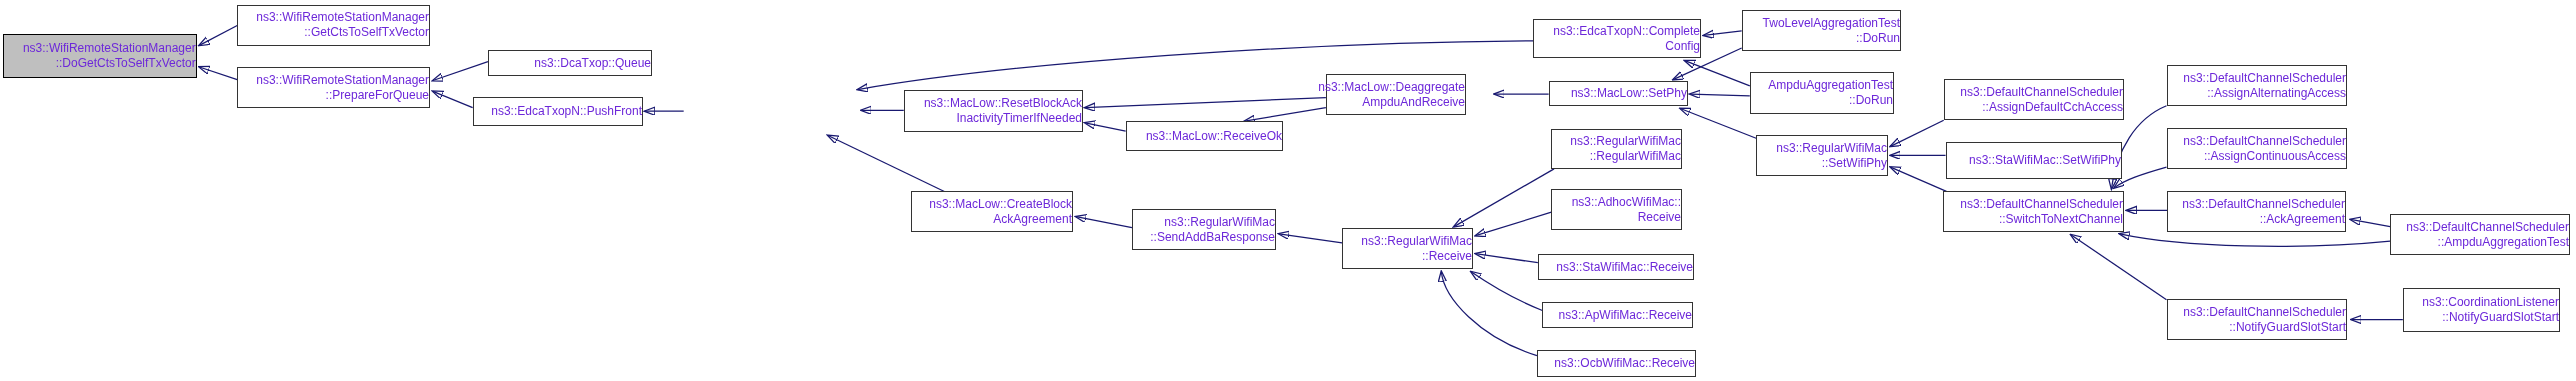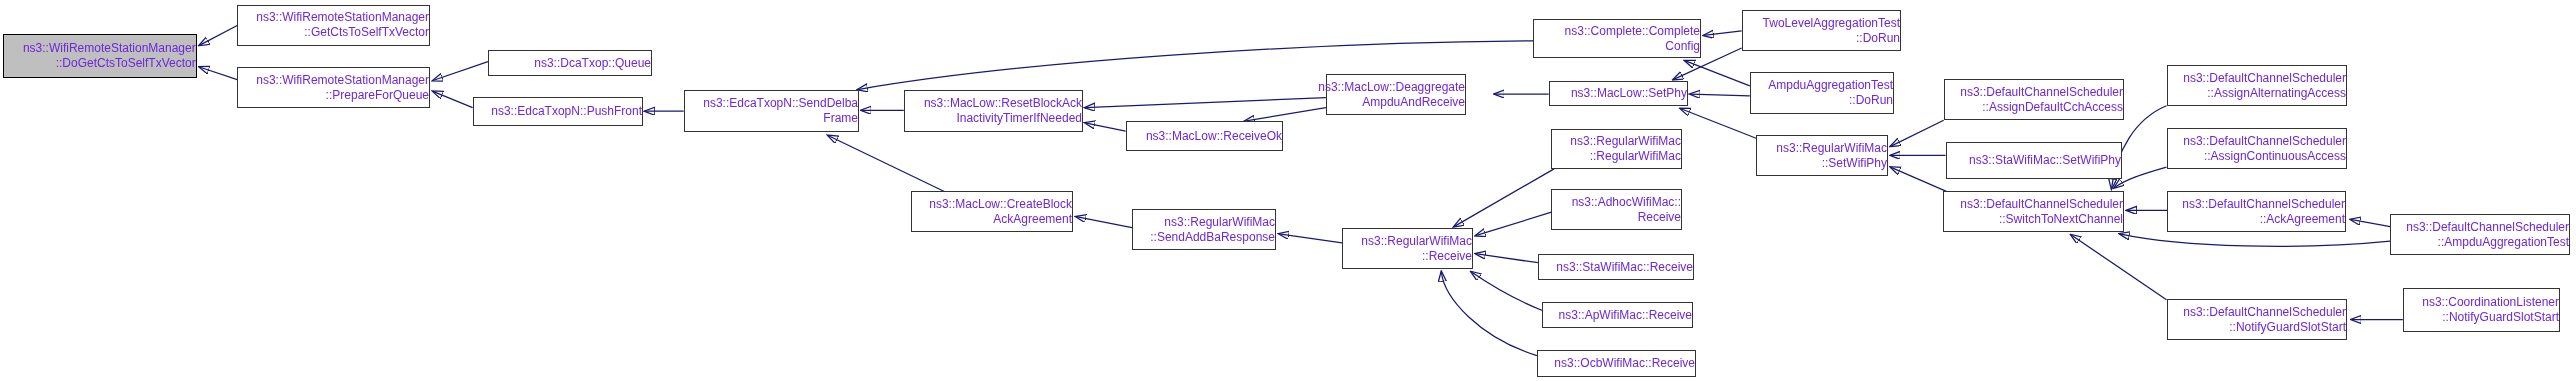--- a/index.html
+++ b/index.html
@@ -98,24 +98,20 @@
   </div>
 
   <div class="node" style="left:488px;top:50px;width:164px;height:26px">
     <span>ns3::DcaTxop::Queue</span>
   </div>
 
   <div class="node" style="left:473px;top:97px;width:170px;height:29px">
     <span>ns3::EdcaTxopN::PushFront</span>
   </div>
 
-  <div class="node" style="left:684px;top:90px;width:175px;height:42px">
-    <span>ns3::EdcaTxopN::SendDelba</span>
-    <span>Frame</span>
-  </div>
 
   <div class="node" style="left:904px;top:90px;width:179px;height:42px">
     <span>ns3::MacLow::ResetBlockAck</span>
     <span>InactivityTimerIfNeeded</span>
   </div>
 
   <div class="node" style="left:911px;top:191px;width:162px;height:41px">
     <span>ns3::MacLow::CreateBlock</span>
     <span>AckAgreement</span>
   </div>
@@ -128,21 +124,21 @@
     <span>ns3::RegularWifiMac</span>
     <span>::SendAddBaResponse</span>
   </div>
 
   <div class="node" style="left:1326px;top:74px;width:140px;height:41px">
     <span>ns3::MacLow::Deaggregate</span>
     <span>AmpduAndReceive</span>
   </div>
 
   <div class="node" style="left:1533px;top:19px;width:168px;height:39px">
-    <span>ns3::Complete::Complete</span>
+    <span>ns3::EdcaTxopN::Complete</span>
     <span>Config</span>
   </div>
 
   <div class="node" style="left:1549px;top:81px;width:139px;height:25px">
     <span>ns3::MacLow::SetPhy</span>
   </div>
 
   <div class="node" style="left:1551px;top:129px;width:131px;height:40px">
     <span>ns3::RegularWifiMac</span>
     <span>::RegularWifiMac</span>

